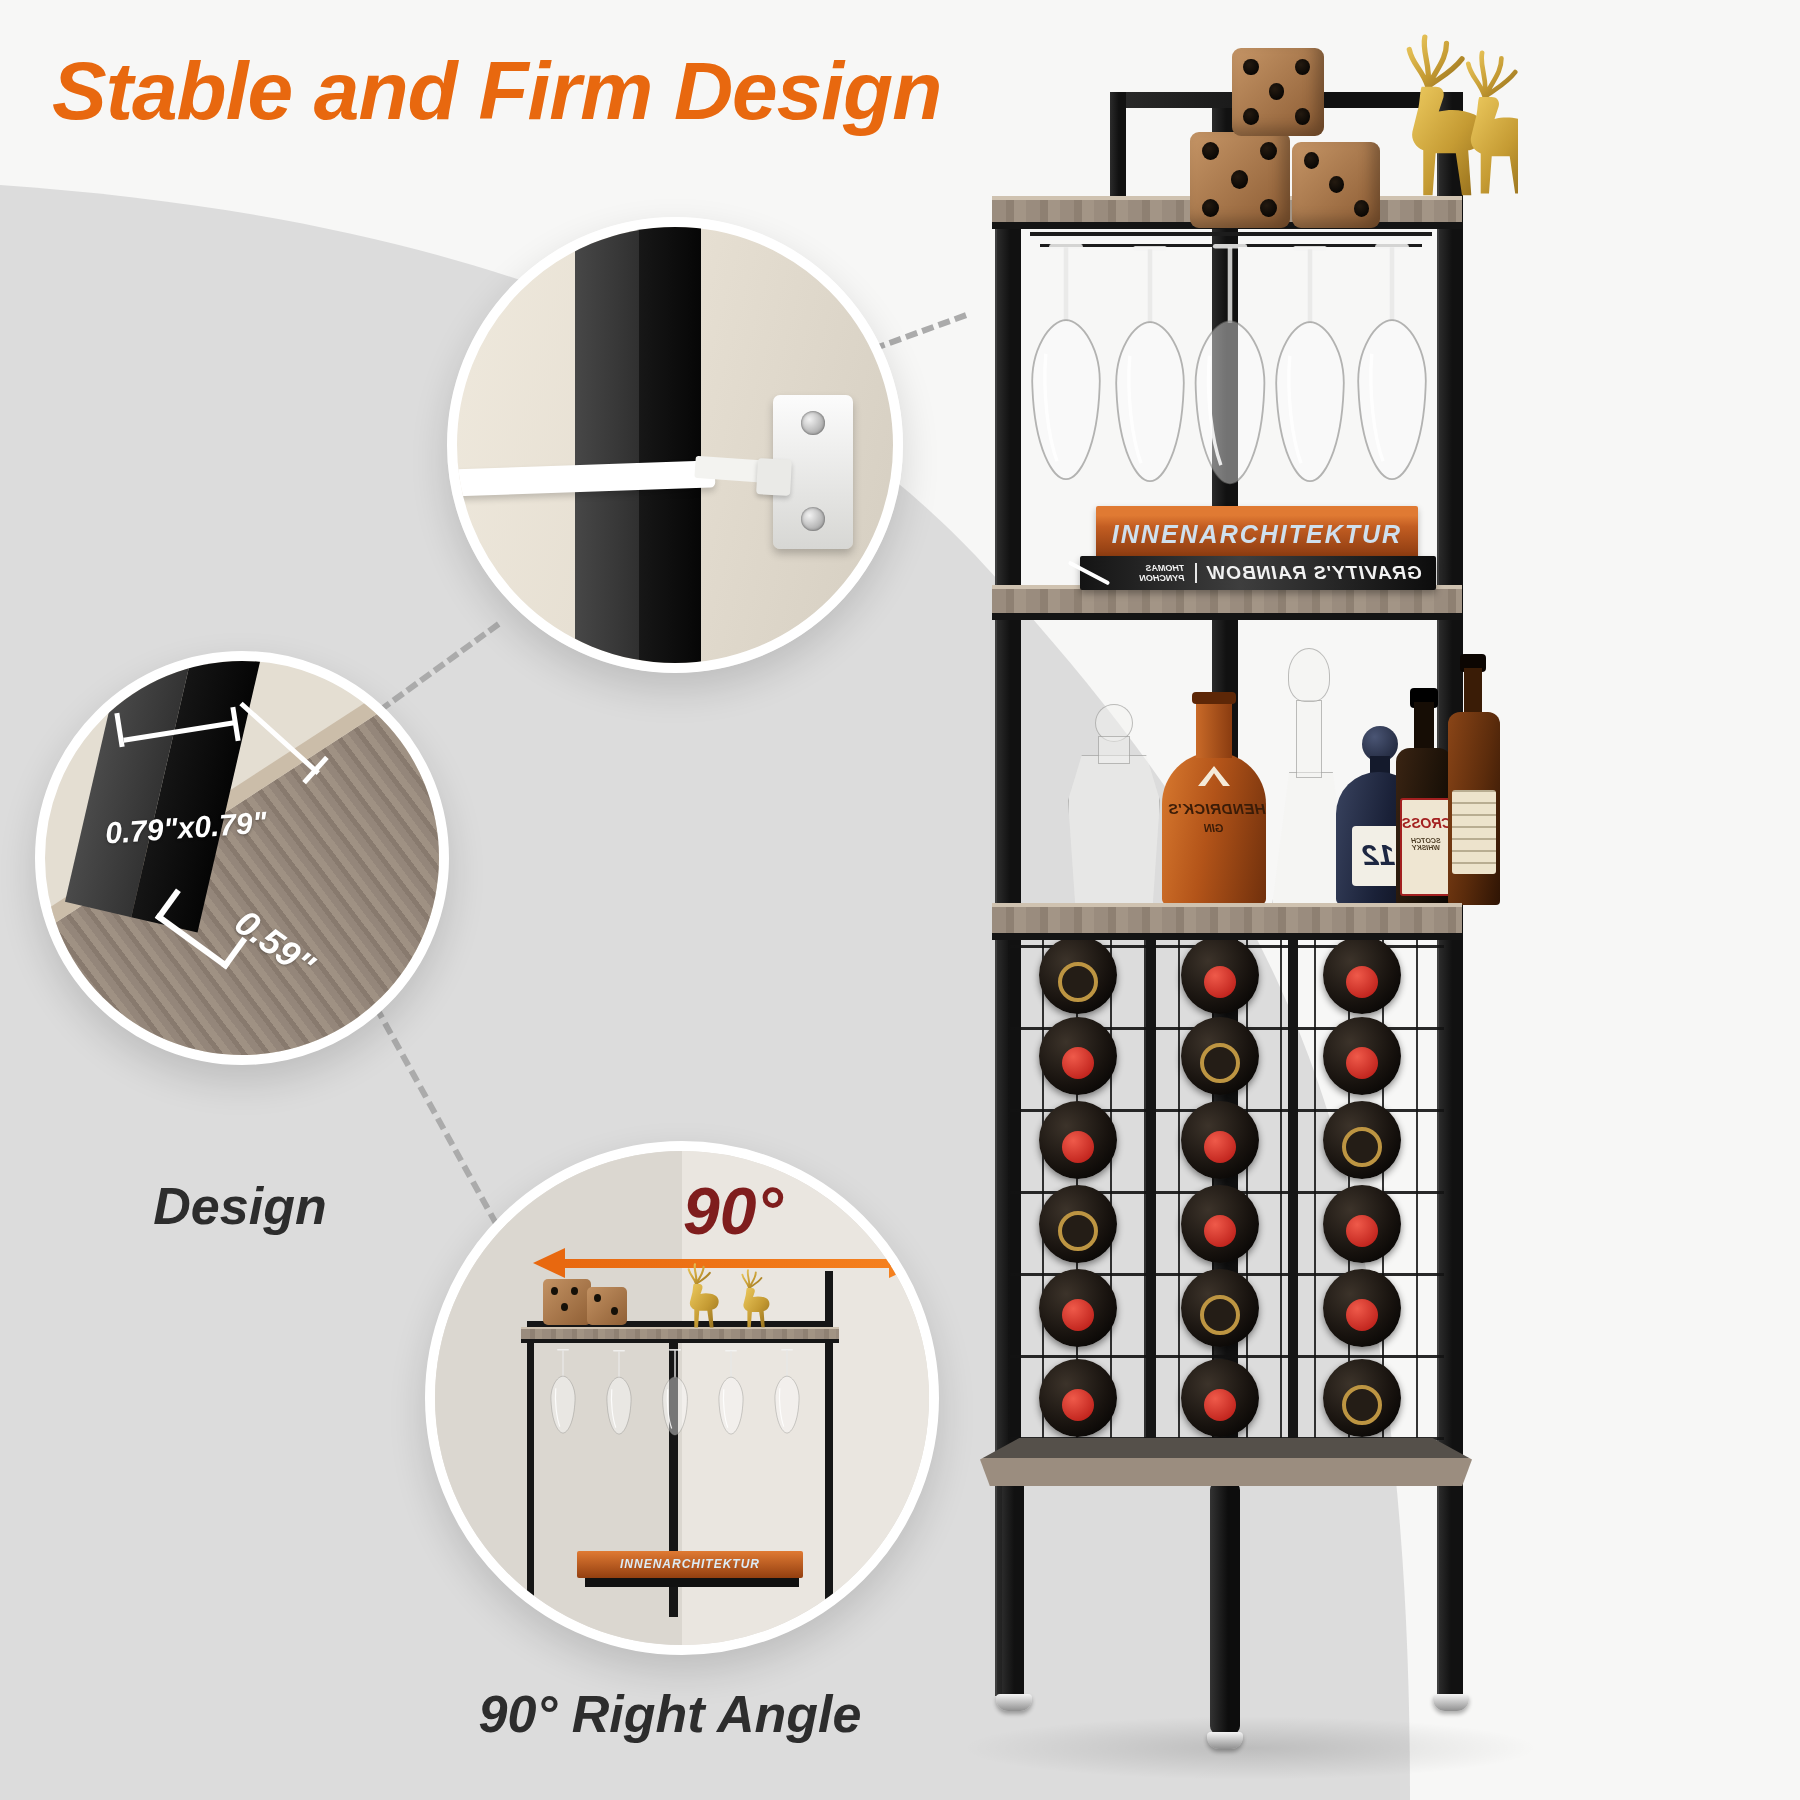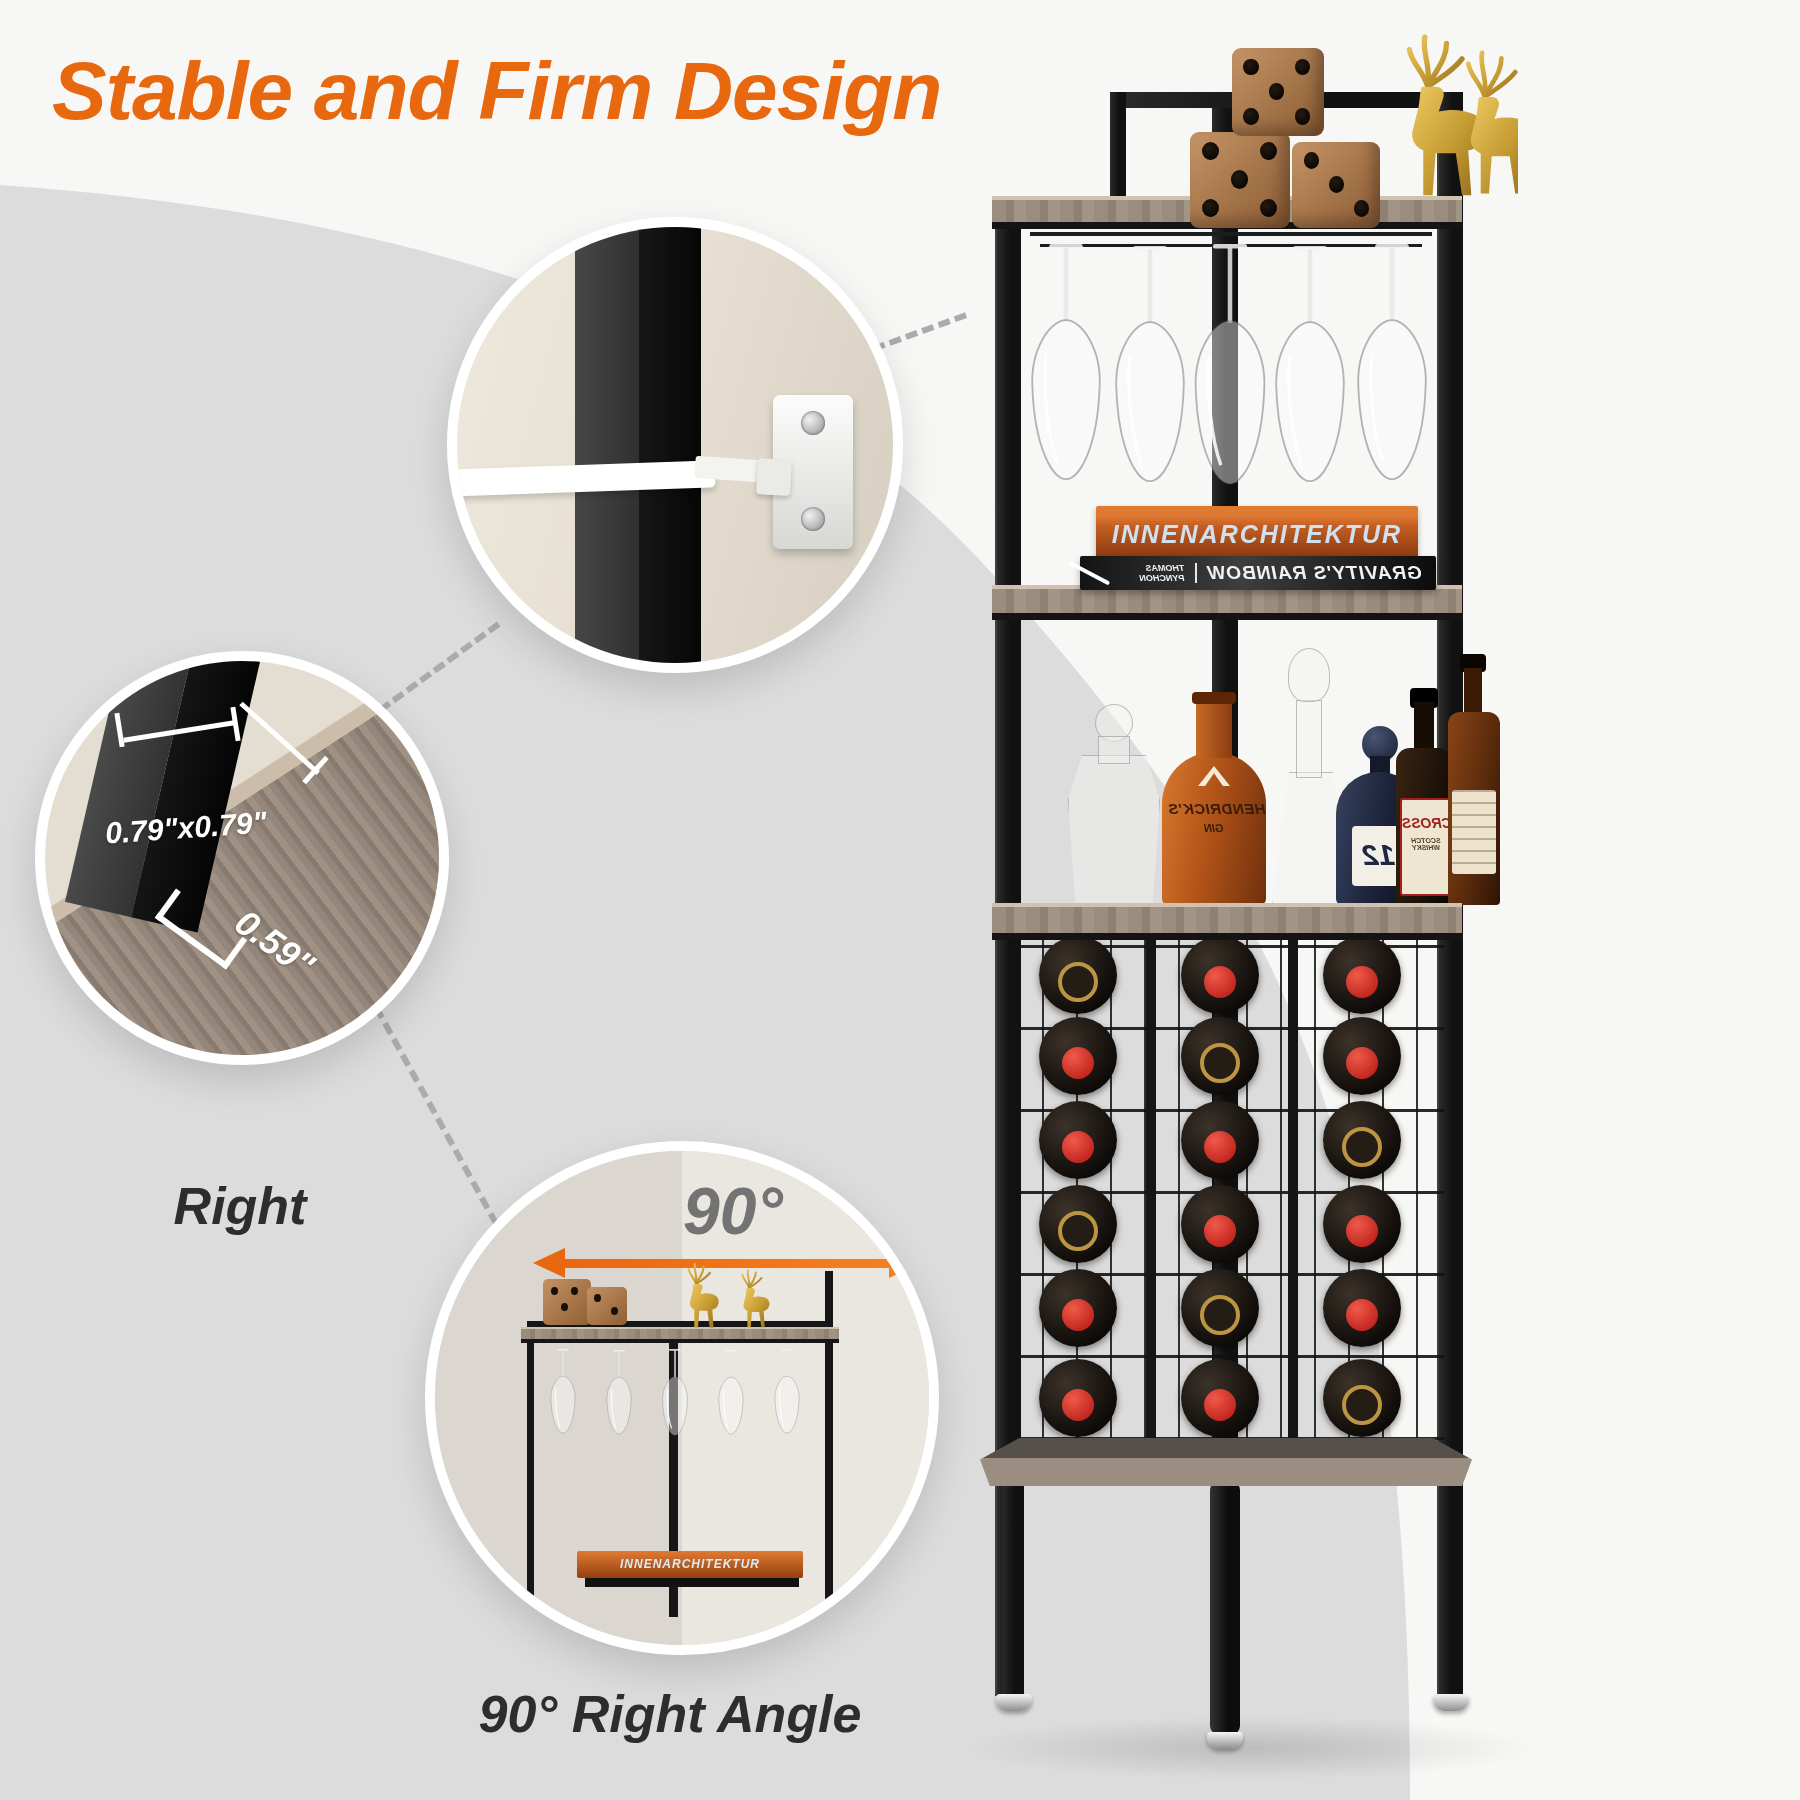--- a/index.html
+++ b/index.html
@@ -51,21 +51,21 @@
     background:repeating-linear-gradient(86deg,#94867a 0 7px,#887a6e 7px 12px,#9f9183 12px 19px);}
   .dimline{position:absolute;background:#ffffff;}
   .dim-text{position:absolute;color:#ffffff;font-weight:bold;font-size:30px;white-space:nowrap;
     text-shadow:0 1px 3px rgba(0,0,0,.35);}
   .bracket{position:absolute;width:30px;height:76px;border:6px solid #fff;border-right:none;}
   .dim-059{font-size:36px;transform:rotate(36deg);}
 
   
   .wall-l{left:0;top:0;width:50%;height:100%;background:#dbd7d0;}
   .wall-r{left:50%;top:0;width:50%;height:100%;background:#eae6e0;}
-  .deg-text{left:248px;top:22px;font-size:66px;font-weight:bold;color:#737373;z-index:3;}
+  .deg-text{left:248px;top:22px;font-size:66px;font-weight:bold;color:#7f1d1d;z-index:3;}
   .deg-arrow{left:128px;top:108px;width:328px;height:9px;z-index:3;
     background:linear-gradient(90deg,#E8680F,#f5801e);}
   .deg-arrow::before,.deg-arrow::after{content:"";position:absolute;top:-11px;
     border-top:15px solid transparent;border-bottom:15px solid transparent;}
   .deg-arrow::before{left:-30px;border-right:32px solid #E8680F;}
   .deg-arrow::after{right:-30px;border-left:32px solid #f5801e;}
   .mini-bar{background:#161616;}
   .mini-wood{background:repeating-linear-gradient(90deg,#9a8c7e 0 9px,#8f8173 9px 14px,#a29484 14px 21px);}
   .mini-die{position:absolute;background:linear-gradient(135deg,#c39263,#8f5f35);border-radius:5px;}
   .mini-pip{position:absolute;width:7px;height:8px;border-radius:50%;background:#151008;}
@@ -386,21 +386,21 @@
     <div class="dimline" style="left:78px;top:68px;width:112px;height:5px;transform:rotate(-9deg);"></div>
     <div class="dimline" style="left:72px;top:52px;width:5px;height:34px;transform:rotate(-9deg);"></div>
     <div class="dimline" style="left:188px;top:46px;width:5px;height:34px;transform:rotate(-9deg);"></div>
     <div class="dimline" style="left:196px;top:40px;width:104px;height:5px;transform:rotate(42deg);transform-origin:left center;"></div>
     <div class="dimline" style="left:268px;top:92px;width:5px;height:34px;transform:rotate(42deg);"></div>
     <div class="dim-text" style="left:60px;top:150px;transform:rotate(-4deg);">0.79"x0.79"</div>
     <div class="bracket" style="left:138px;top:224px;transform:rotate(-54deg);"></div>
     <div class="dim-text dim-059" style="left:186px;top:262px;">0.59"</div>
   </div>
   <div class="abs callout-label lbl-sturdy">
-    <div>Right</div>
+    <div>Design</div>
   </div>
 
   <div class="circle c-angle">
     <div class="abs wall-l"></div>
     <div class="abs wall-r"></div>
     <div class="abs deg-text">90°</div>
     <div class="abs deg-arrow"></div>
 
     <div class="mini-die" style="left:108px;top:128px;width:48px;height:46px;z-index:3;">
       <span class="mini-pip" style="left:8px;top:8px;"></span>

